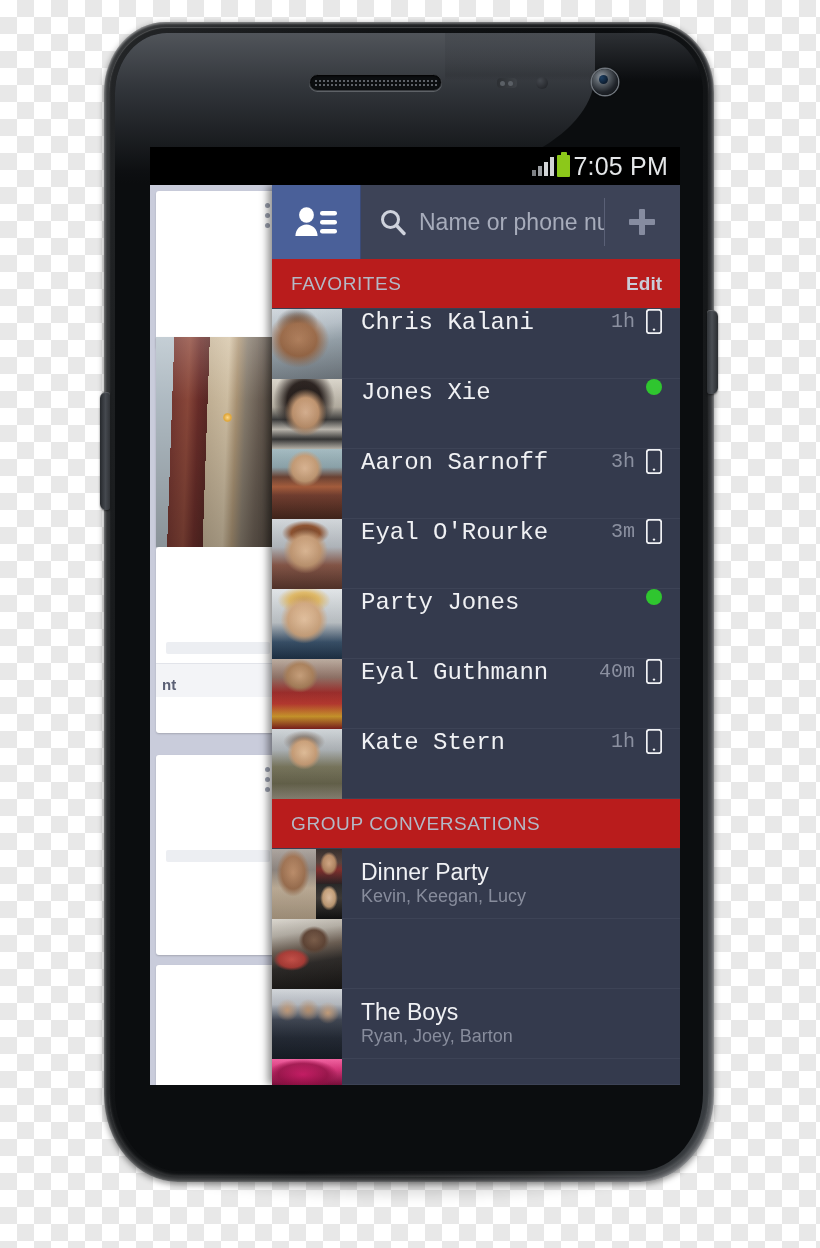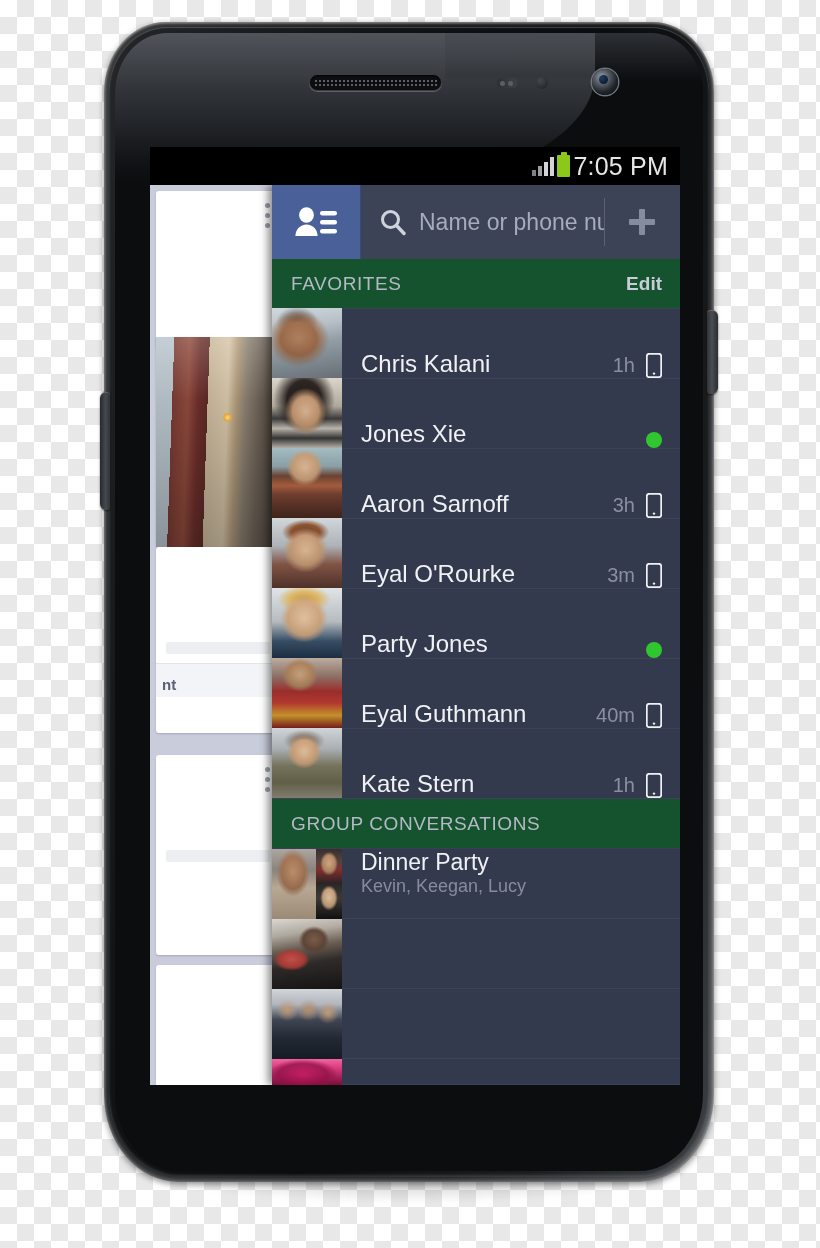--- a/index.html
+++ b/index.html
@@ -379,21 +379,21 @@
     content: "";
     position: absolute;
     left: 0; top: 13px;
     width: 1px; height: 48px;
     background: #5a6076;
   }
 
   
   .section-header {
     height: 50px;
-    background: #14532d;
+    background: #b91c1c;
     display: flex;
     align-items: center;
     justify-content: space-between;
     padding: 0 18px 0 19px;
     border-bottom: 1px solid #3a4053;
   }
   .section-title {
     color: #b4b9c6;
     font-size: 19px;
     letter-spacing: 0.6px;
@@ -401,24 +401,25 @@
   }
   .section-action {
     color: #c9cdd8;
     font-size: 19px;
     font-weight: bold;
   }
 
   
   .contact-row {
     display: flex;
-    align-items: flex-end;
+    align-items: flex-start;
     height: 70px;
     background: #343a4d;
     border-bottom: 1px solid #3d4356;
+    font-family: Liberation Mono, monospace;
   }
   .avatar {
     width: 70px;
     height: 70px;
     flex: 0 0 70px;
     overflow: hidden;
     position: relative;
     background: #555a6a;
   }
   .row-main {
@@ -458,20 +459,21 @@
     display: flex;
     align-items: stretch;
     height: 70px;
     background: #343a4d;
     border-bottom: 1px solid #3d4356;
   }
   .group-main {
     flex: 1;
     display: flex;
     flex-direction: column;
+    justify-content: center;
     padding-left: 19px;
     min-width: 0;
   }
   .group-title {
     color: #f0f1f4;
     font-size: 23px;
     line-height: 1.14;
     white-space: nowrap;
     overflow: hidden;
     text-overflow: ellipsis;
@@ -805,20 +807,24 @@
       <div class="group-row">
         <div class="avatar">
             <div class="ph ph-air"></div>
           </div>
       </div>
 
       <div class="group-row">
         <div class="avatar">
             <div class="ph ph-boys"></div>
           </div>
+        <div class="group-main">
+          <span class="group-title">The Boys</span>
+          <span class="group-members">Ryan, Joey, Barton</span>
+        </div>
       </div>
 
       <div class="group-row" style="height:26px;">
         <div class="avatar" style="height:26px;">
             <div class="ph ph-pink"></div>
           </div>
         <div class="group-main"></div>
       </div>
 
     </div>

